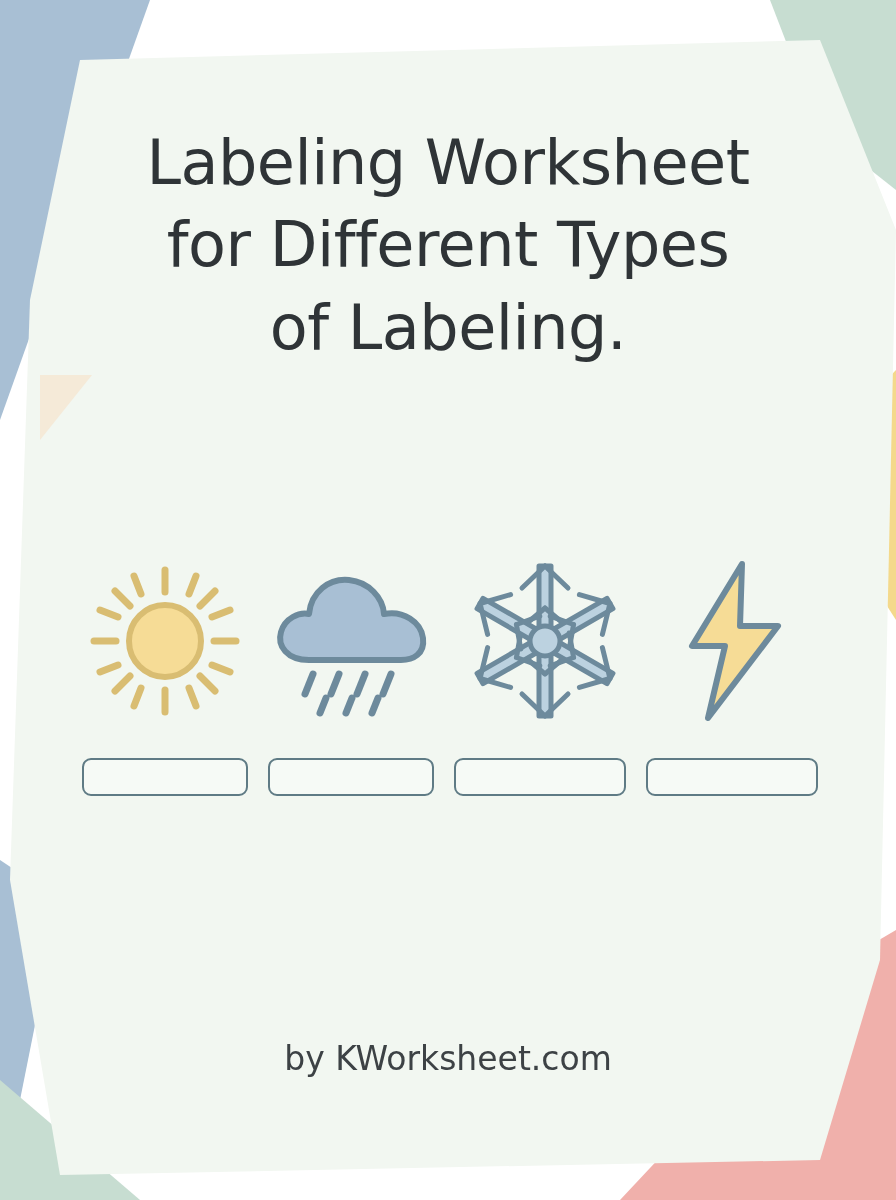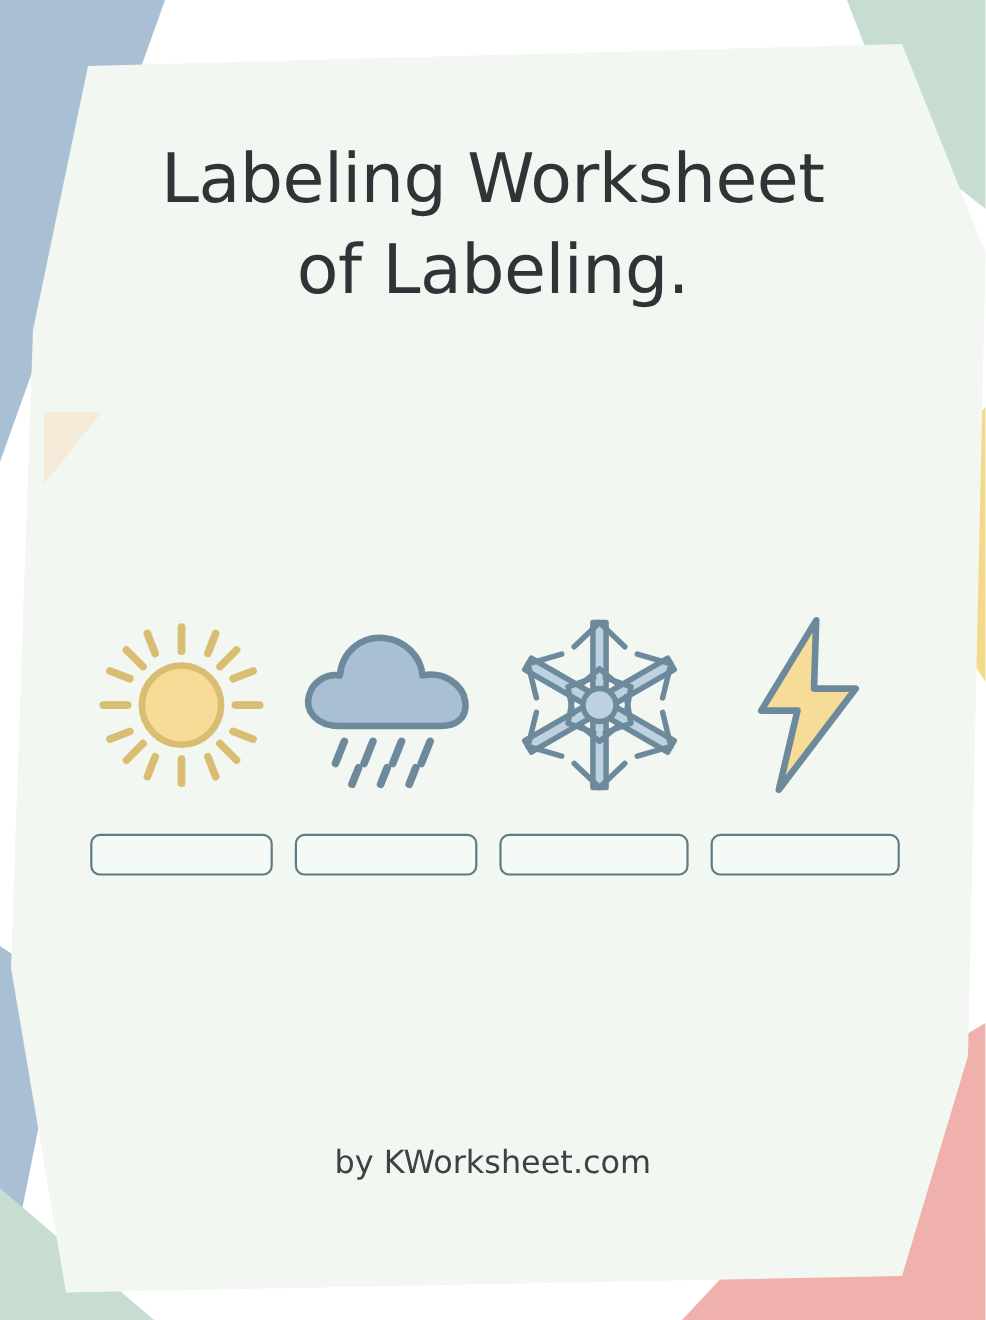--- a/index.html
+++ b/index.html
@@ -88,21 +88,21 @@
   .answer-box.b1 { width: 166px; }
   .answer-box.b2 { width: 166px; }
   .answer-box.b3 { width: 172px; }
   .answer-box.b4 { width: 172px; }
   .credit {
     position: absolute;
     top: 1039px;
     left: 0;
     width: 896px;
     text-align: center;
-    font-size: 29px;
+    font-size: 33px;
     color: #3d4245;
     font-family: "DejaVu Sans", sans-serif;
   }
 </style>
 </head>
 <body>
 
 <div class="page">
 
   <svg class="bg-shapes" viewBox="0 0 896 1200">
@@ -124,20 +124,21 @@
   <svg class="sheet" viewBox="0 0 896 1200">
     <polygon points="80,60 820,40 896,230 880,960 820,1160 60,1175 10,880 30,300" fill="#f2f7f1"></polygon>
 
     <polygon points="40,375 92,375 40,440" fill="#f5ead8"></polygon>
   </svg>
 
   <div class="content">
 
     <div class="title">
       <div>Labeling Worksheet</div>
+      <div>for Different Types</div>
       <div>of Labeling.</div>
     </div>
 
     <div class="icons-row">
 
       <div class="icon-cell">
         <svg width="170" height="170" viewBox="0 0 170 170">
           <g stroke="#d9bd72" stroke-width="7" stroke-linecap="round">
             <line x1="85" y1="14" x2="85" y2="36"></line>
             <line x1="85" y1="134" x2="85" y2="156"></line>

